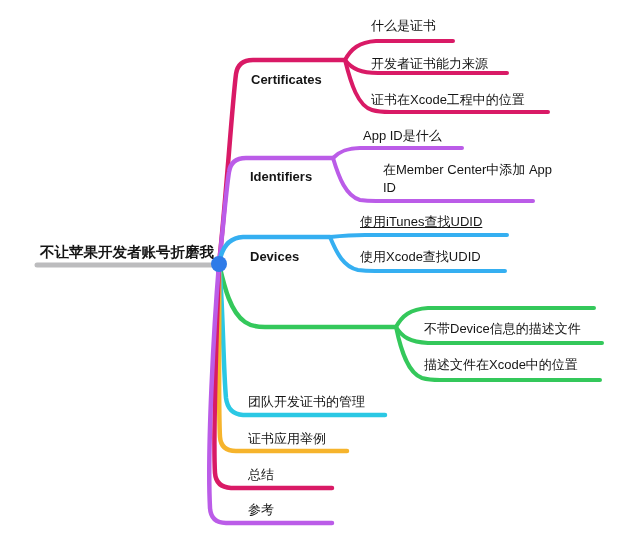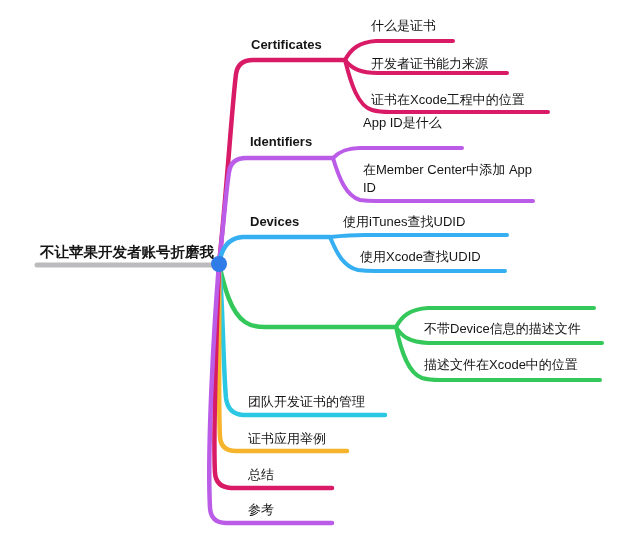--- a/index.html
+++ b/index.html
@@ -12,23 +12,23 @@
   }
   .canvas svg{position:absolute;left:0;top:0;}
   .label{
     position:absolute;
     font-size:13px;
     line-height:1.4;
     color:#151515;
     white-space:nowrap;
     cursor:default;
   }
-  .label.parent{font-weight:600;}
+  .label.parent{font-weight:600;margin-top:35px;}
   .label.root{font-size:14.5px;font-weight:600;text-align:right;}
-  .label.wrap{white-space:normal;width:180px;}
+  .label.wrap{white-space:normal;width:180px;margin-left:20px;}
 </style>
 </head>
 <body>
 
 <div class="canvas">
 
   <svg width="628" height="558" viewBox="0 0 628 558">
     <g fill="none" stroke-linecap="round" stroke-linejoin="round">
 
       <path d="M 37 265 L 216 265" stroke-width="5" stroke="#BCBCBE"></path>
@@ -64,25 +64,25 @@
   </svg>
 
   <div class="label root" style="left:40px;top:242px;">不让苹果开发者账号折磨我</div>
 
   <div class="label parent" style="left:251px;top:36px;">Certificates</div>
   <div class="label" style="left:371px;top:17px;text-align:center;">什么是证书</div>
   <div class="label" style="left:371px;top:91px;">证书在Xcode工程中的位置</div>
   <div class="label" style="left:371px;top:55px;">开发者证书能力来源</div>
 
   <div class="label parent" style="left:250px;top:133px;">Identifiers</div>
-  <div class="label" style="left:363px;top:114px;">App ID是什么</div>
+  <div class="label" style="left:363px;top:127px;">App ID是什么</div>
   <div class="label wrap" style="left:363px;top:161px;">在Member Center中添加 App ID</div>
 
   <div class="label parent" style="left:250px;top:213px;">Devices</div>
-  <div class="label" style="left:343px;top:213px;">使用iTunes查找UDID</div>
+  <div class="label" style="left:360px;top:213px;text-decoration:underline;">使用iTunes查找UDID</div>
   <div class="label" style="left:360px;top:248px;">使用Xcode查找UDID</div>
 
   <div class="label" style="left:424px;top:320px;">不带Device信息的描述文件</div>
   <div class="label" style="left:424px;top:356px;">描述文件在Xcode中的位置</div>
 
   <div class="label" style="left:248px;top:393px;">团队开发证书的管理</div>
   <div class="label" style="left:248px;top:430px;">证书应用举例</div>
   <div class="label" style="left:248px;top:466px;">总结</div>
   <div class="label" style="left:248px;top:501px;">参考</div>
 

